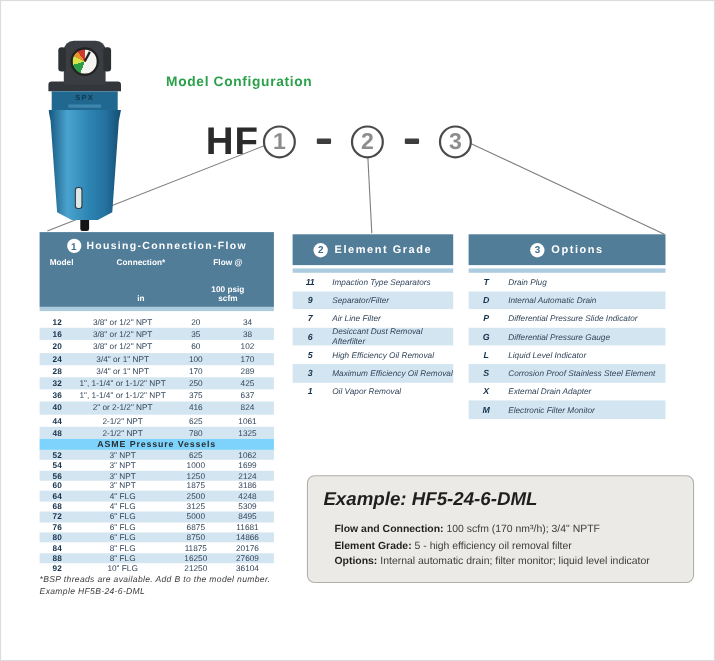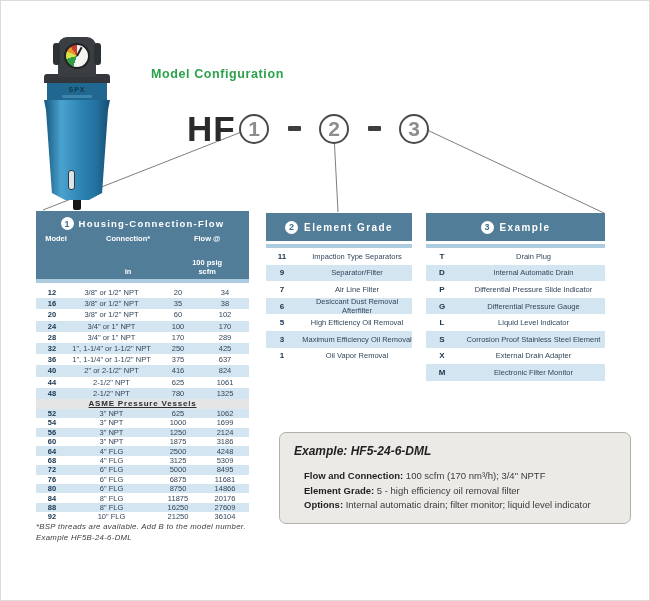--- a/index.html
+++ b/index.html
@@ -64,38 +64,38 @@
   .t1-title { display:flex; align-items:center; justify-content:center; gap:5px;
           font-size:9.5px; font-weight:bold; letter-spacing:1.2px; padding:2px 0 4px; }
   .t1-cols { display:grid; grid-template-columns:32px 1fr 46px 48px; height:42px;
           font-size:7.5px; font-weight:bold;gap:34px; }
   .hc { display:flex; flex-direction:column; align-items:center; text-align:center; line-height:9px; }
   .hc .spacer { flex:1; }
   .trow { display:grid; grid-template-columns:32px 1fr 46px 48px; height:11.2px;
           align-items:center; font-size:7.5px; color:#33465a; text-align:center; }
   .trow.asme-row { height:9.4px; }
   .cell-model { font-weight:bold; color:#16324c; }
-  .asme-band { height:10px; background:#e5e5e5; color:#2a2f33; font-size:8px; font-weight:bold;
-          display:flex; align-items:center; justify-content:center; letter-spacing:0.8px;text-decoration:underline; }
+  .asme-band { height:10px; background:#7dd3fc; color:#2a2f33; font-size:8px; font-weight:bold;
+          display:flex; align-items:center; justify-content:center; letter-spacing:0.8px; }
   .t1-gap { height:4px; background:#fff; }
   .footnote { position:absolute; left:35px; top:521px; width:230px; z-index:2;
           font-size:7.8px; font-style:italic; color:#3d3d3d; line-height:1.35; letter-spacing:0.3px; }
 
   
   .table2 { position:absolute; left:265px; top:212px; width:146px; z-index:2; }
   .table3 { position:absolute; left:425px; top:212px; width:179px; z-index:2; }
   .t23-title { height:28px; font-size:10px; }
-  .lrow { display:flex; align-items:center; height:16.6px; font-size:7.5px; color:#33465a; }
+  .lrow { display:flex; align-items:center; height:16.6px; font-size:7.5px; color:#33465a;font-style:italic; }
   .lrow .code { flex:0 0 32px; text-align:center; font-weight:bold; color:#16324c; font-size:8px; }
-  .lrow .label { flex:1; text-align:center; padding-left:4px; }
+  .lrow .label { flex:1; text-align:left; padding-left:4px; }
 
   
   .example-box { position:absolute; left:278px; top:431px; width:352px; min-height:92px; z-index:2;
           background:#eceae6; border:1px solid #b3b0ab; border-radius:7px; padding:11px 14px 10px; }
-  .ex-title { font-size:12px; font-weight:bold; font-style:italic; color:#1f1f1f; margin-bottom:11px; }
+  .ex-title { font-size:17px; font-weight:bold; font-style:italic; color:#1f1f1f; margin-bottom:11px; }
   .ex-line { font-size:9.5px; color:#3c3c3c; line-height:1.55; }
   .ex-line b { color:#1f1f1f;padding-left:10px; }
 </style>
 </head>
 <body>
 
 <div class="canvas">
 
   <svg class="lines">
     <line x1="243" y1="130" x2="42" y2="209" stroke="#7e7e7e" stroke-width="1"></line>
@@ -340,21 +340,21 @@
         <div class="lrow">
           <span class="code">1</span>
           <span class="label">Oil Vapor Removal</span>
         </div>
       </div>
   </div>
 
   <div class="table3">
     <div class="thead-bar t23-title">
       <span class="badge">3</span>
-      <span>Example</span>
+      <span>Options</span>
     </div>
     <div class="sep-band"></div>
     <div id="t3-body">
         <div class="lrow">
           <span class="code">T</span>
           <span class="label">Drain Plug</span>
         </div>
         <div class="lrow stripe">
           <span class="code">D</span>
           <span class="label">Internal Automatic Drain</span>

